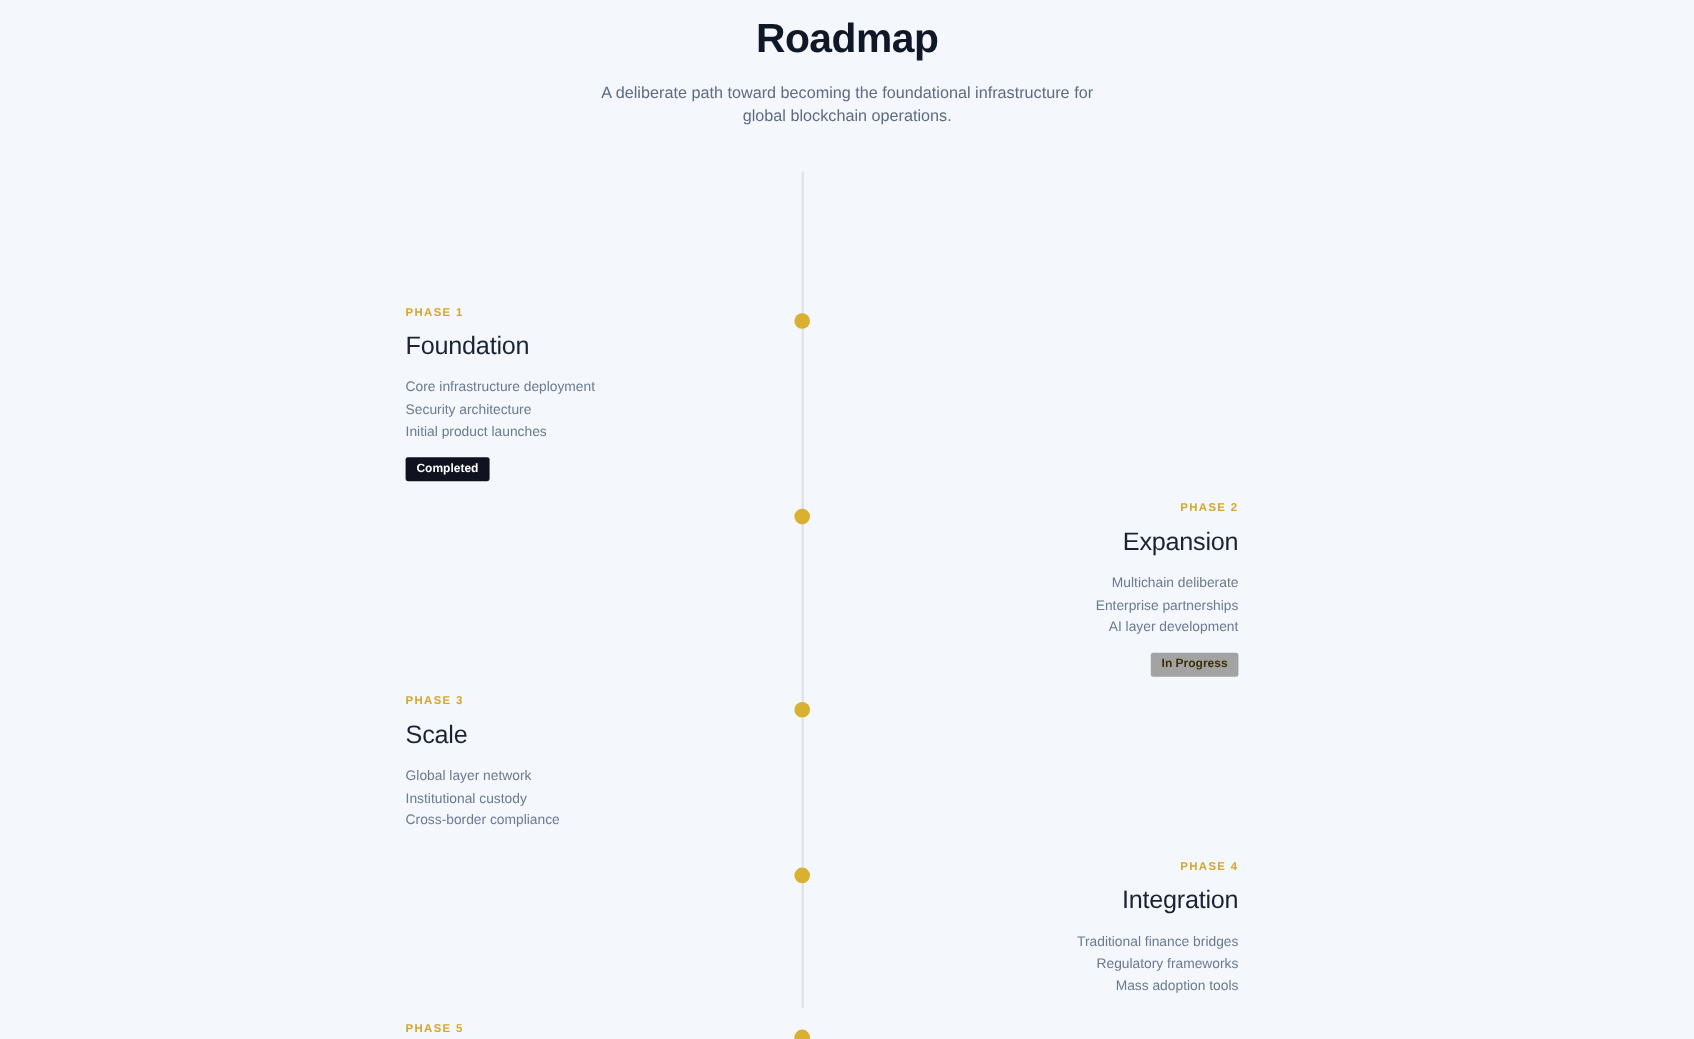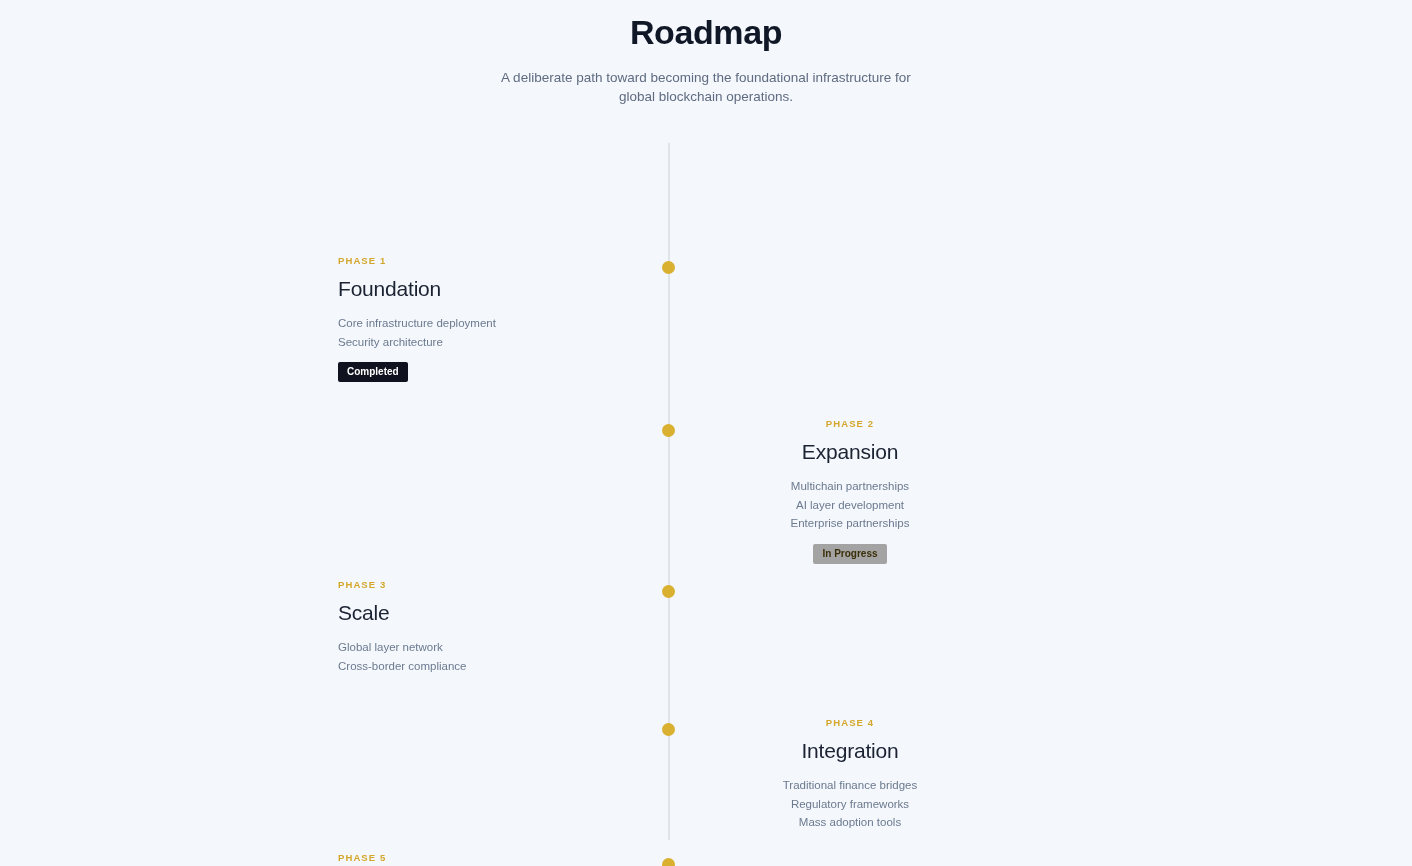--- a/index.html
+++ b/index.html
@@ -80,23 +80,23 @@
     width: 300px;
   }
 
   .phase.left .phase-card {
     left: 338px;
     width: 300px;
     text-align: left;
   }
 
   .phase.right .phase-card {
-    left: 700px;
+    left: 732px;
     width: 300px;
-    text-align: center;
+    text-align: right;
   }
 
   .phase-label {
     font-size: 9.5px;
     font-weight: bold;
     letter-spacing: 1.1px;
     color: #d4a72c;
     text-transform: uppercase;
     line-height: 12px;
   }
@@ -152,37 +152,39 @@
   </div>
 
   <div class="timeline">
     <div class="timeline-line"></div>
     <div id="phase-container">
         <div class="phase left" style="top: 112px;">
           <div class="phase-dot"></div>
           <div class="phase-card"><div class="phase-label">PHASE 1</div><div class="phase-title">Foundation</div><ul class="phase-items">
               <li>Core infrastructure deployment</li>
               <li>Security architecture</li>
+              <li>Initial product launches</li>
             </ul><div class="phase-badge completed">Completed</div></div>
         </div>
         <div class="phase right" style="top: 275px;">
           <div class="phase-dot"></div>
           <div class="phase-card"><div class="phase-label">PHASE 2</div><div class="phase-title">Expansion</div><ul class="phase-items">
-              <li>Multichain partnerships</li>
+              <li>Multichain deliberate</li>
+              <li>Enterprise partnerships</li>
               <li>AI layer development</li>
-              <li>Enterprise partnerships</li>
             </ul><div class="phase-badge inprogress">In Progress</div></div>
         </div>
         <div class="phase left" style="top: 436px;">
           <div class="phase-dot"></div>
           <div class="phase-card">
             <div class="phase-label">PHASE 3</div>
             <div class="phase-title">Scale</div>
             <ul class="phase-items">
               <li>Global layer network</li>
+              <li>Institutional custody</li>
               <li>Cross-border compliance</li>
             </ul>
           </div>
         </div>
         <div class="phase right" style="top: 574px;">
           <div class="phase-dot"></div>
           <div class="phase-card">
             <div class="phase-label">PHASE 4</div>
             <div class="phase-title">Integration</div>
             <ul class="phase-items">

